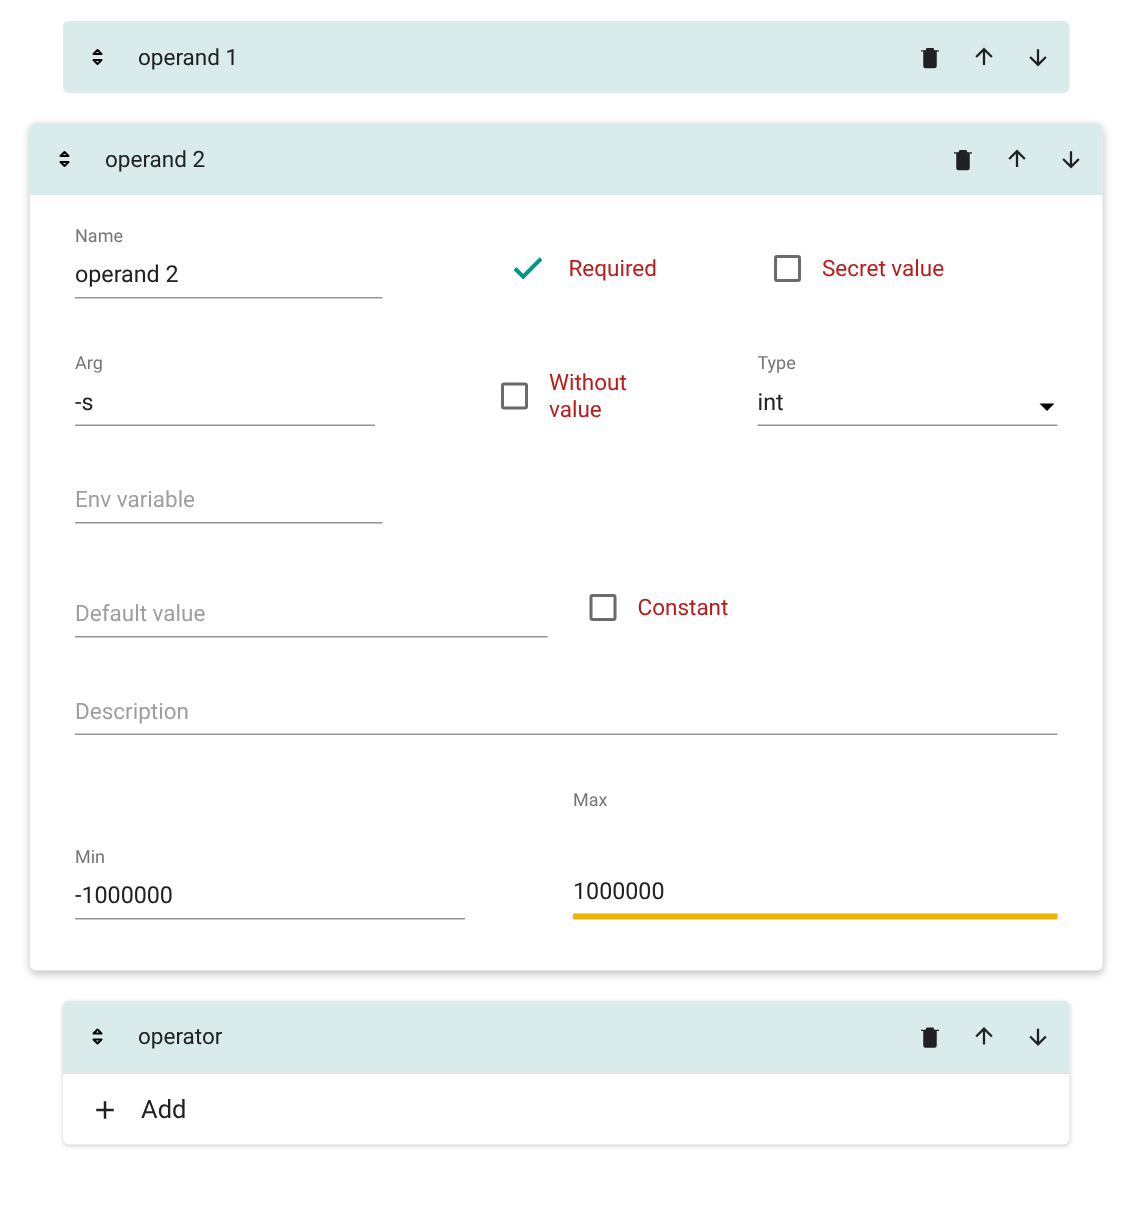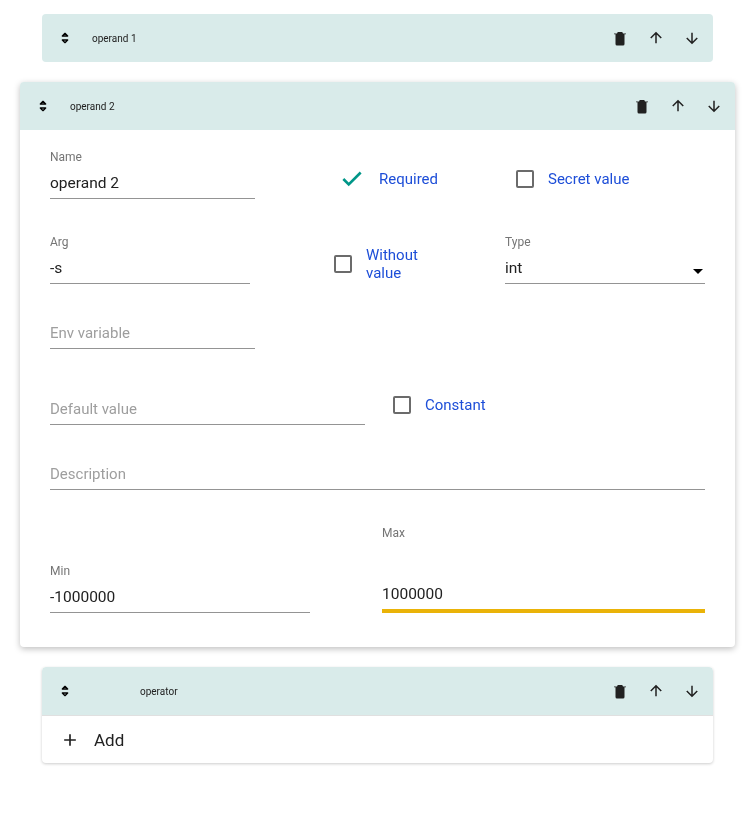--- a/index.html
+++ b/index.html
@@ -24,21 +24,21 @@
   .panel-header .drag-handle {
     width: 18px;
     display: flex;
     align-items: center;
     justify-content: center;
     color: #000;
   }
   .panel-header .title {
     margin-left: 18px;
     flex: 1;
-    font-size: 10px;
+    font-size: 15px;
     color: #212121;
   }
   .panel-header .actions {
     display: flex;
     gap: 18px;
     align-items: center;
   }
   .panel-header .actions .ico { cursor: pointer; display:flex; align-items:center; }
 
   .collapsed-panel {
@@ -101,21 +101,21 @@
     height: 40px;
   }
   .checkbox {
     width: 18px; height: 18px;
     border: 2px solid #6b6b6b;
     border-radius: 2px;
     background: #fff;
     cursor: pointer;
     flex-shrink: 0;
   }
-  .check-label { color: #1d4ed8; font-size: 15px; }
+  .check-label { color: #b91c1c; font-size: 15px; }
 
   .checkmark { color: #009688; display:flex; align-items:center; }
 
   .bottom-block {
     margin: 0 34px 0 34px;
     border-radius: 4px;
     box-shadow: 0 1px 3px rgba(0,0,0,.2);
     overflow: hidden;
     background: #fff;
   }
@@ -256,21 +256,21 @@
       <div class="field" style="flex:1;gap:35px;">
         <span class="field-label">Max</span>
         <input class="field-input focused" value="1000000" style="">
       </div>
     </div>
 
   </div>
 </div>
 
 <div class="bottom-block">
-  <div class="panel-header" style="border-radius:4px 4px 0 0;gap:48px;">
+  <div class="panel-header" style="border-radius:4px 4px 0 0;">
     <span class="drag-handle">
       <svg width="16" height="18" viewBox="0 0 24 24">
           <path d="M12 5l-4 4h8l-4-4zM12 19l4-4H8l4 4z" fill="none" stroke="#000" stroke-width="2" stroke-linejoin="round"></path>
         </svg>
     </span>
     <span class="title">operator</span>
     <span class="actions">
       <span class="ico">
         <svg width="18" height="18" viewBox="0 0 24 24" fill="#212121">
             <path d="M6 7h12v13a2 2 0 0 1-2 2H8a2 2 0 0 1-2-2V7zm3-3h6l1 2H8l1-2zM4 6h16v1H4z"></path>

